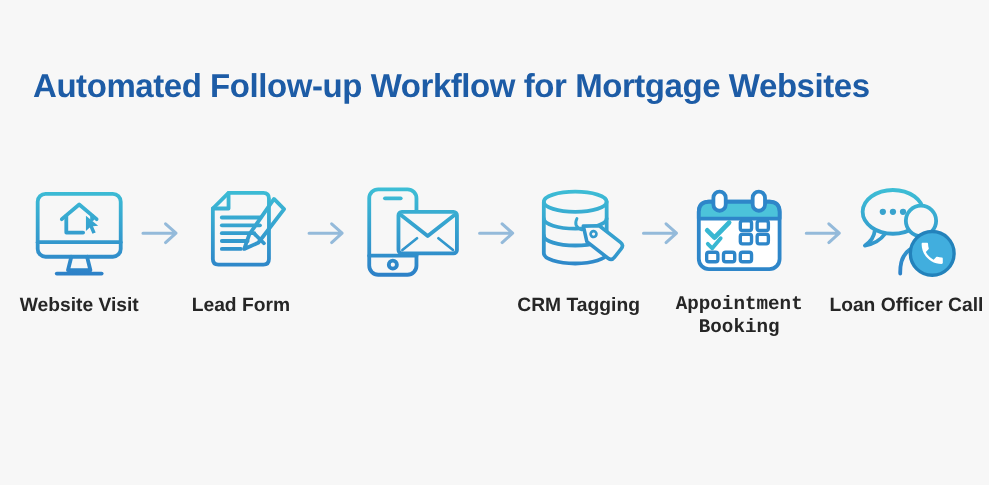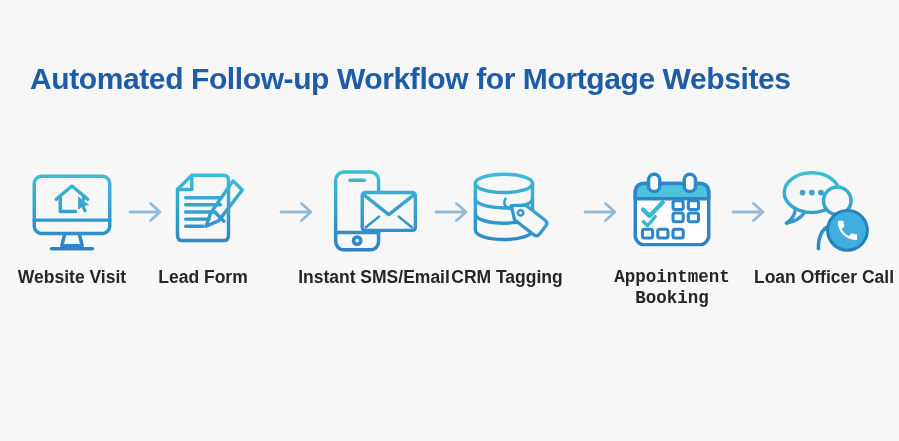--- a/index.html
+++ b/index.html
@@ -76,21 +76,21 @@
     </div>
     <div class="step-label">Website Visit</div>
   </div>
 
   <div class="arrow" style="left:146px">
     <svg width="38" height="26" viewBox="0 0 38 26">
       <path class="arrow-path" d="M3 13 H32 M23.5 4.5 L33 13 L23.5 21.5" stroke-width="2.8" fill="none" stroke-linecap="round" stroke-linejoin="round"></path>
     </svg>
   </div>
 
-  <div class="step" style="left:203px">
+  <div class="step" style="left:219px">
     <div class="icon-wrap">
       <svg width="102" height="92" viewBox="0 0 100 90">
         <defs>
           <linearGradient id="g2" x1="0" y1="0" x2="0" y2="90" gradientUnits="userSpaceOnUse">
             <stop offset="0" stop-color="#3ec1d6"></stop>
               <stop offset="1" stop-color="#2b7ac6"></stop>
           </linearGradient>
         </defs>
         <g fill="none" stroke="url(#g2)" stroke-width="3.4" stroke-linecap="round" stroke-linejoin="round">
           <path d="M39 8 H70 Q75 8 75 13 V67 Q75 72 70 72 H30 Q25 72 25 67 V22 Z"></path>
@@ -129,30 +129,29 @@
           <line x1="15" y1="64" x2="57" y2="64"></line>
           <circle cx="36" cy="72" r="3.6"></circle>
         </g>
         <g stroke="url(#g3)" stroke-width="3.4" stroke-linejoin="round" stroke-linecap="round">
           <rect x="41" y="25" width="52" height="37" rx="3" fill="#f7f7f7"></rect>
           <path d="M43.5 28 L67 46.5 L90.5 28" fill="none"></path>
           <path d="M44.5 59 L57.5 48.5 M89.5 59 L76.5 48.5" fill="none" stroke-width="2.4"></path>
         </g>
       </svg>
     </div>
-    <div class="step-label">Instant SMS/Email</div>
   </div>
 
   <div class="arrow" style="left:452px">
     <svg width="38" height="26" viewBox="0 0 38 26">
       <path class="arrow-path" d="M3 13 H32 M23.5 4.5 L33 13 L23.5 21.5" stroke-width="2.8" fill="none" stroke-linecap="round" stroke-linejoin="round"></path>
     </svg>
   </div>
 
-  <div class="step" style="left:507px">
+  <div class="step" style="left:526px">
     <div class="icon-wrap">
       <svg width="102" height="92" viewBox="0 0 100 90">
         <defs>
           <linearGradient id="g4" x1="0" y1="0" x2="0" y2="90" gradientUnits="userSpaceOnUse">
             <stop offset="0" stop-color="#3ec1d6"></stop>
               <stop offset="1" stop-color="#2b7ac6"></stop>
           </linearGradient>
         </defs>
         <g fill="none" stroke="url(#g4)" stroke-width="3.4" stroke-linecap="round" stroke-linejoin="round">
           <ellipse cx="47" cy="16" rx="28" ry="9"></ellipse>

